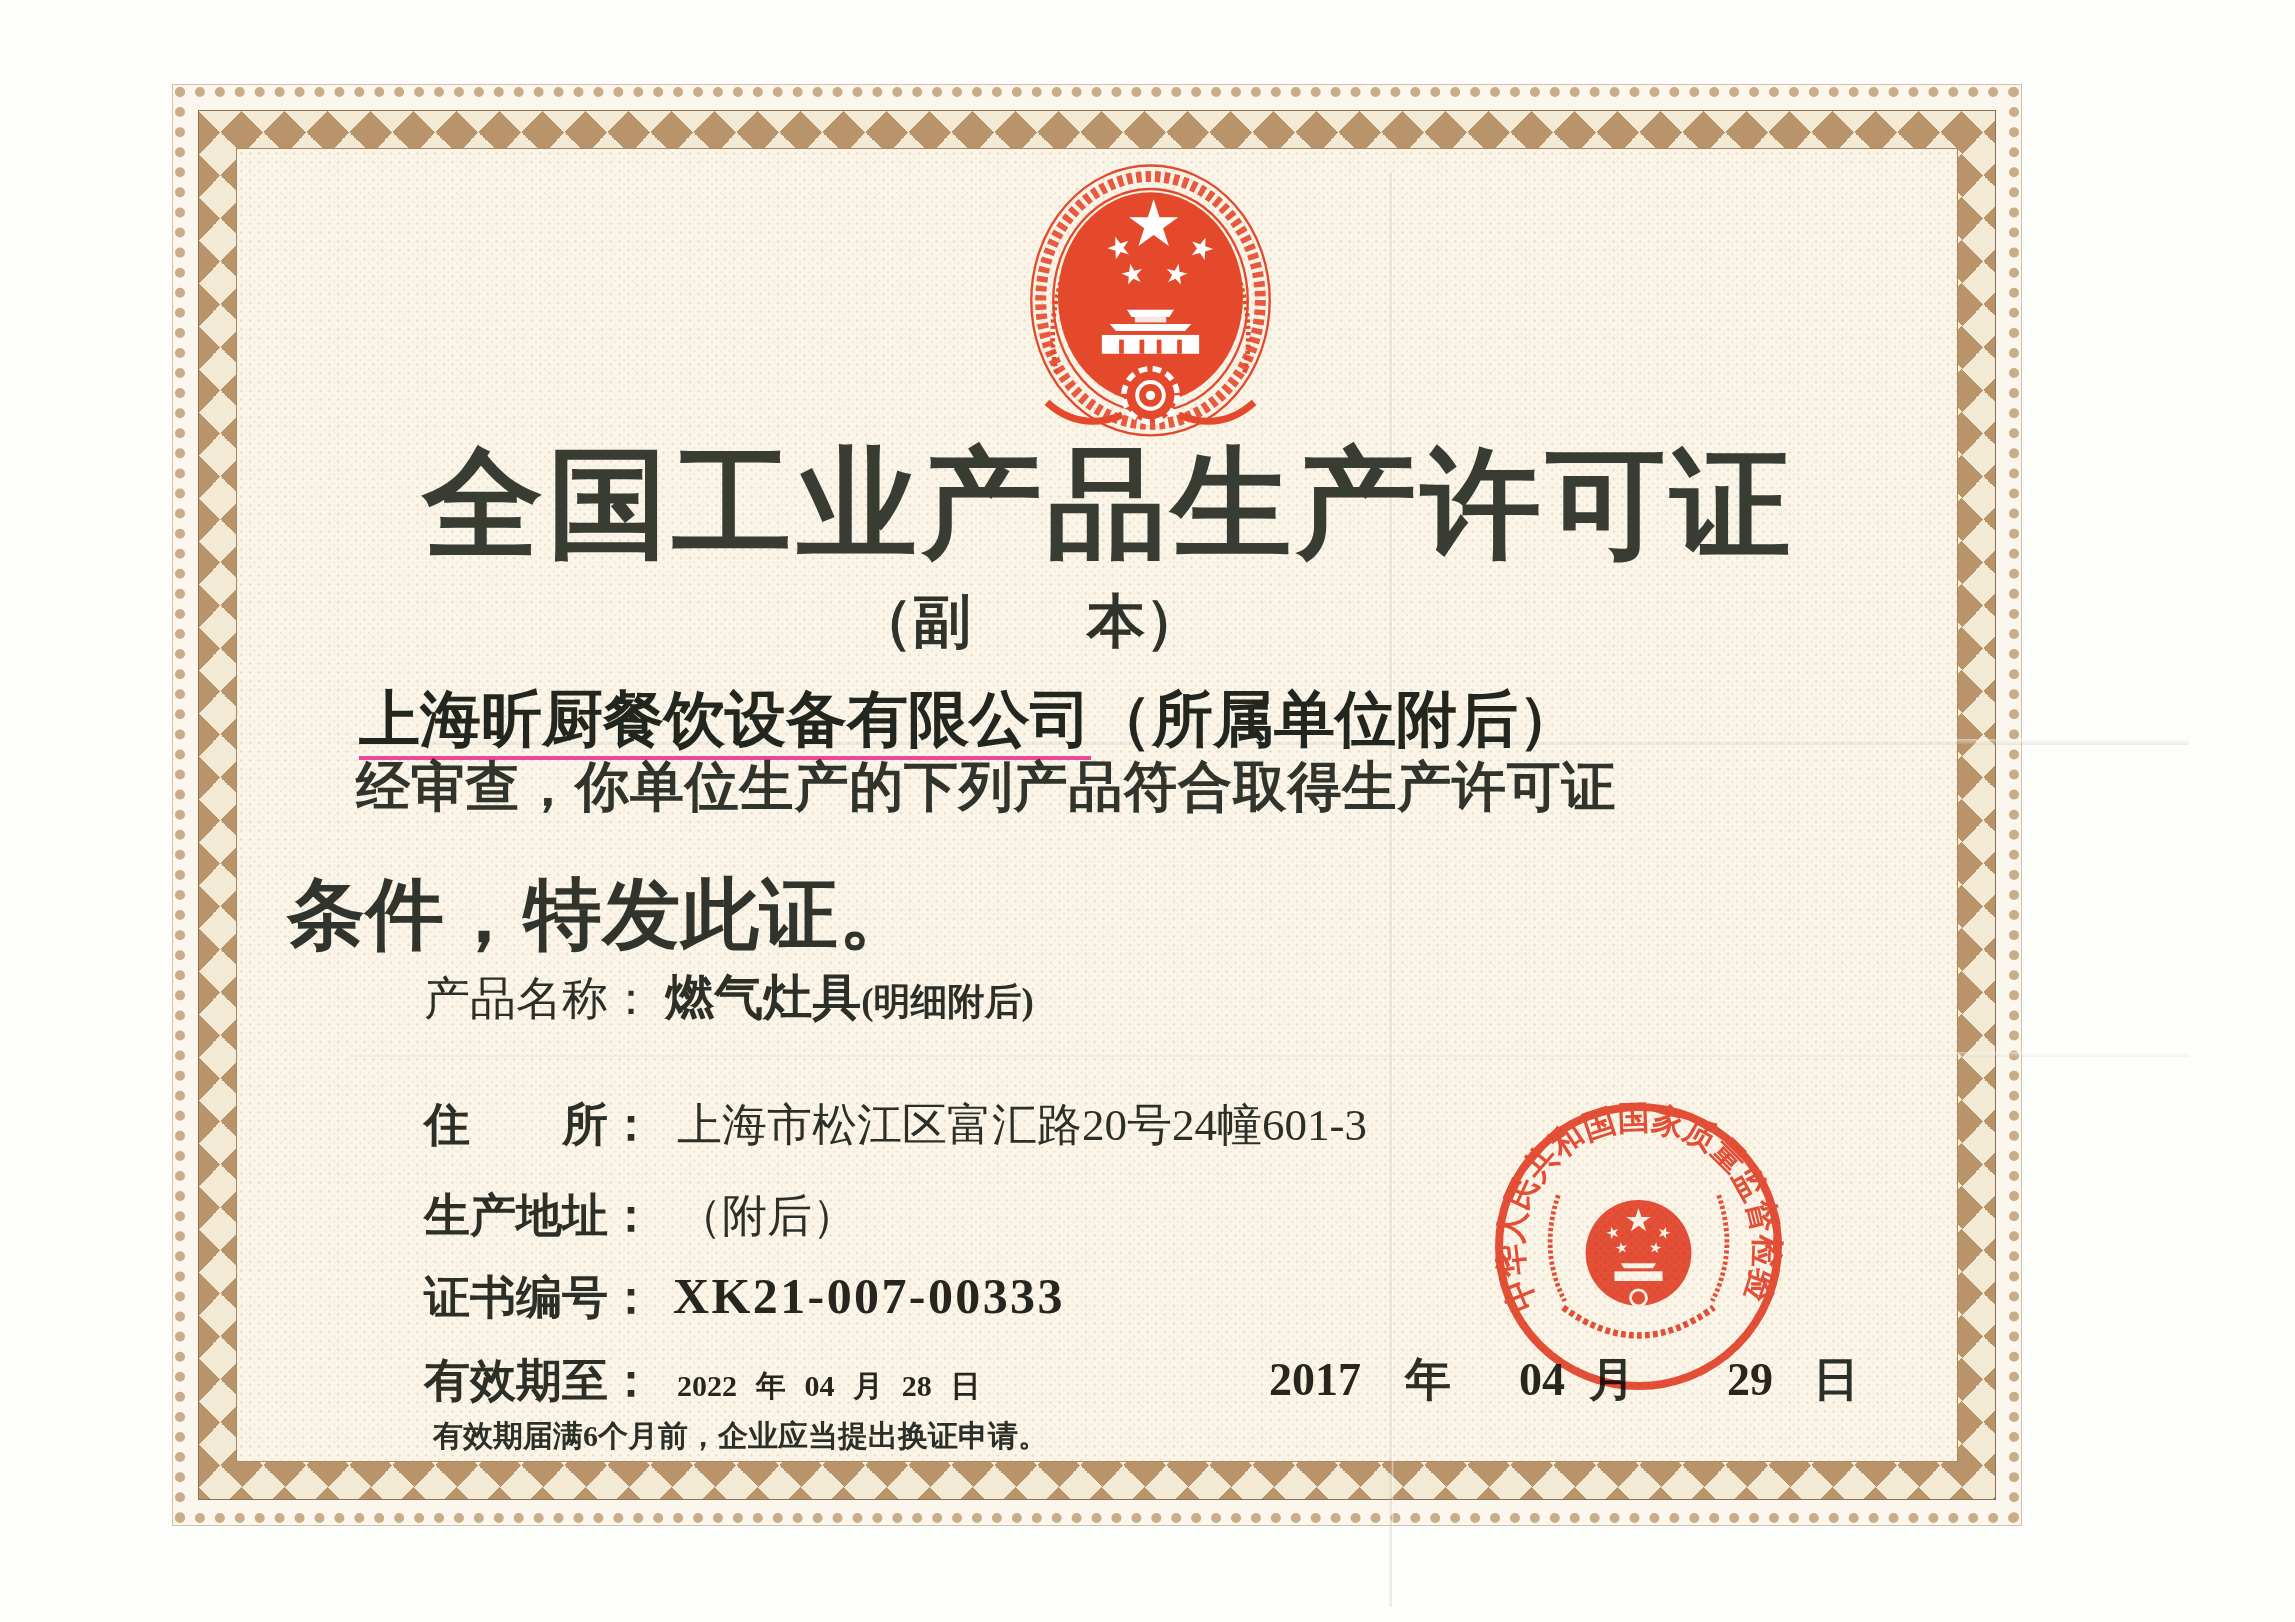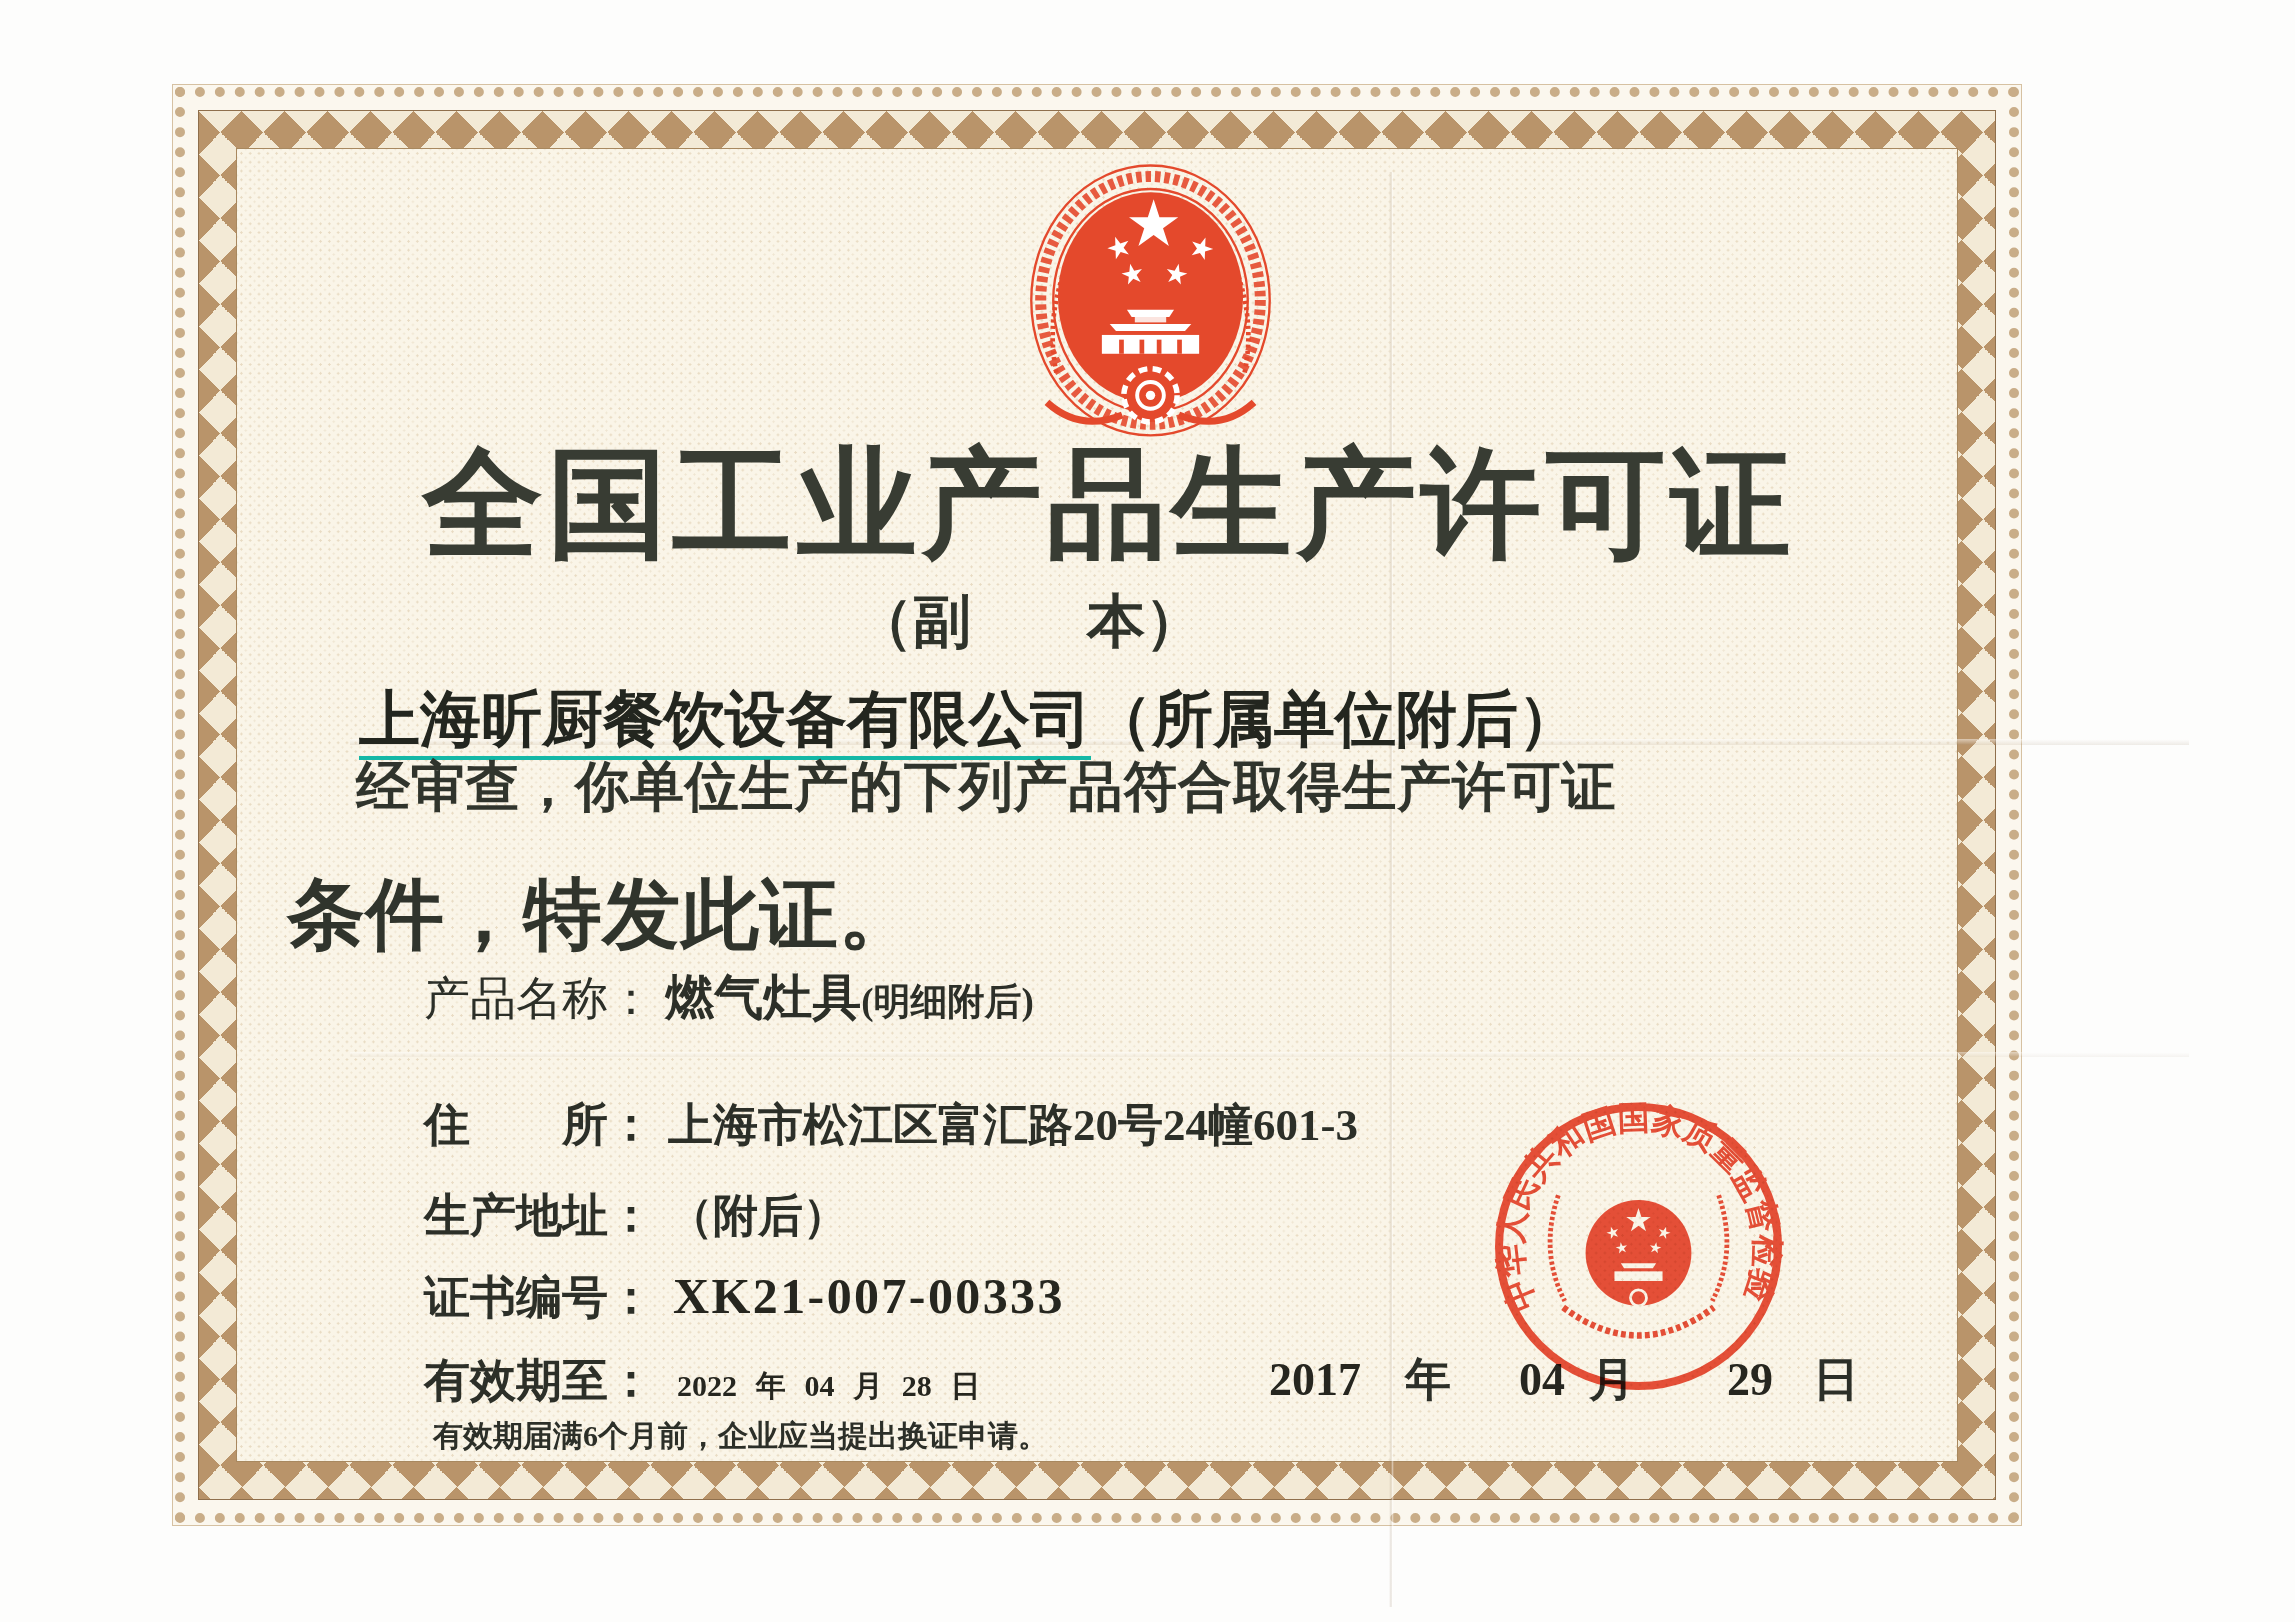--- a/index.html
+++ b/index.html
@@ -56,21 +56,21 @@
     color:#383c33;line-height:1.05;
   }
   .subtitle{
     position:absolute;left:172px;top:583px;width:1714px;
     text-align:center;font-size:58px;font-weight:600;color:#2f332b;
   }
   .company{
     position:absolute;left:359px;top:679px;
     font-size:61px;font-weight:700;color:#23261f;white-space:nowrap;
   }
-  .company-name{border-bottom:4px solid #14b8a6;padding-bottom:3.2px;}
+  .company-name{border-bottom:4px solid #ec4899;padding-bottom:3.2px;}
   .body-line1{
     position:absolute;left:356px;top:751px;
     font-size:54px;font-weight:700;color:#30342c;letter-spacing:0.8px;white-space:nowrap;
   }
   .body-line2{
     position:absolute;left:287px;top:863px;
     font-size:78px;font-weight:700;color:#30342c;letter-spacing:0.8px;white-space:nowrap;
   }
   .product-row{
     position:absolute;left:424px;top:965px;
@@ -78,21 +78,21 @@
   }
   .product-row .label{font-size:46px;font-weight:400;}
   .product-row .value{font-size:49px;font-weight:700;margin-left:11.2px;}
   .product-row .note{font-size:37px;font-weight:700;}
 
   .field-row{
     position:absolute;left:424px;display:flex;align-items:baseline;
     white-space:nowrap;color:#2c2f28;
   }
   .field-row .label{font-size:46px;font-weight:700;width:240px;}
-  .field-row .value-cjk{font-size:45px;font-weight:700;margin-left:4px;}
+  .field-row .value-cjk{font-size:45px;font-weight:400;margin-left:13px;}
   .field-row .value-num{
     font-size:50px;font-weight:600;margin-left:9px;letter-spacing:2.4px;color:#26261f;
   }
   .field-row .value-date{
     font-size:30px;font-weight:700;margin-left:13px;word-spacing:11.2px;color:#26261f;
   }
   .row-address{top:1094px;}
   .row-prod-address{top:1185px;}
   .row-cert-no{top:1267px;}
   .row-valid{top:1350px;}

